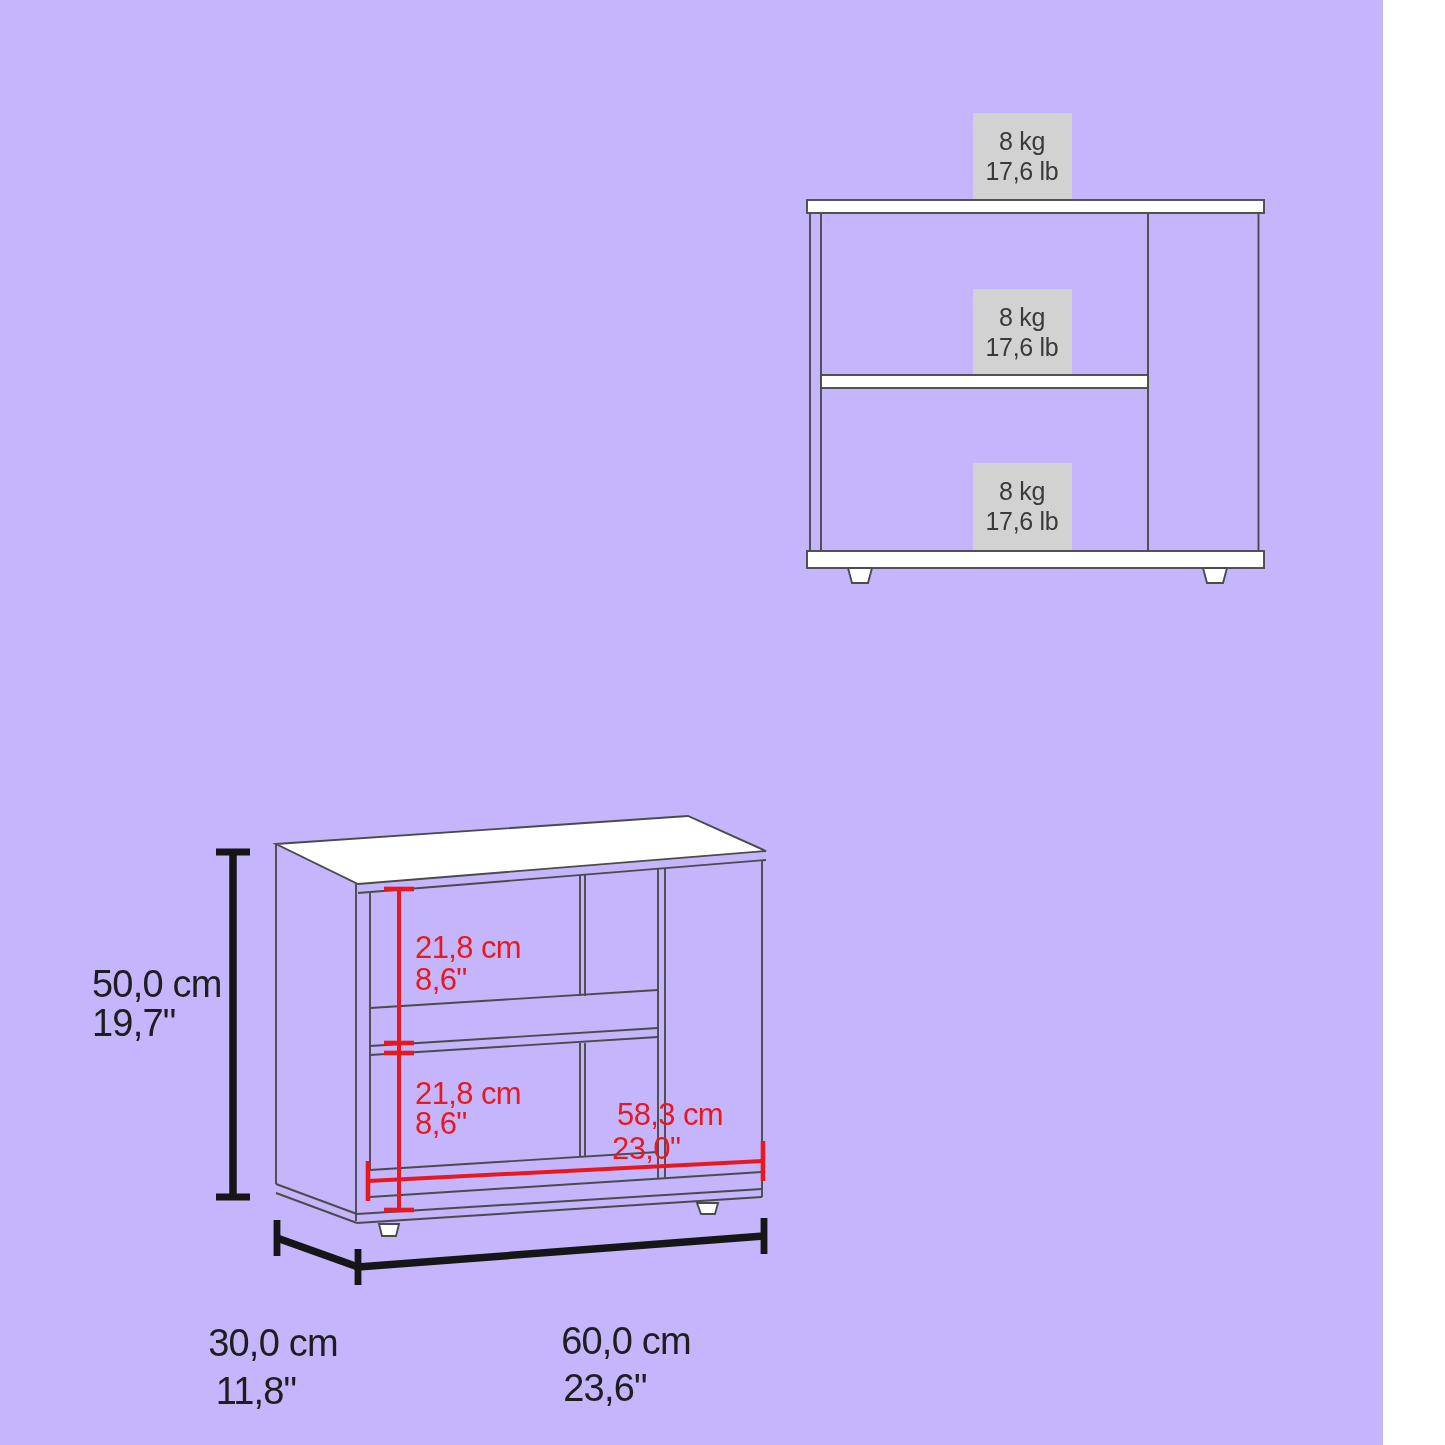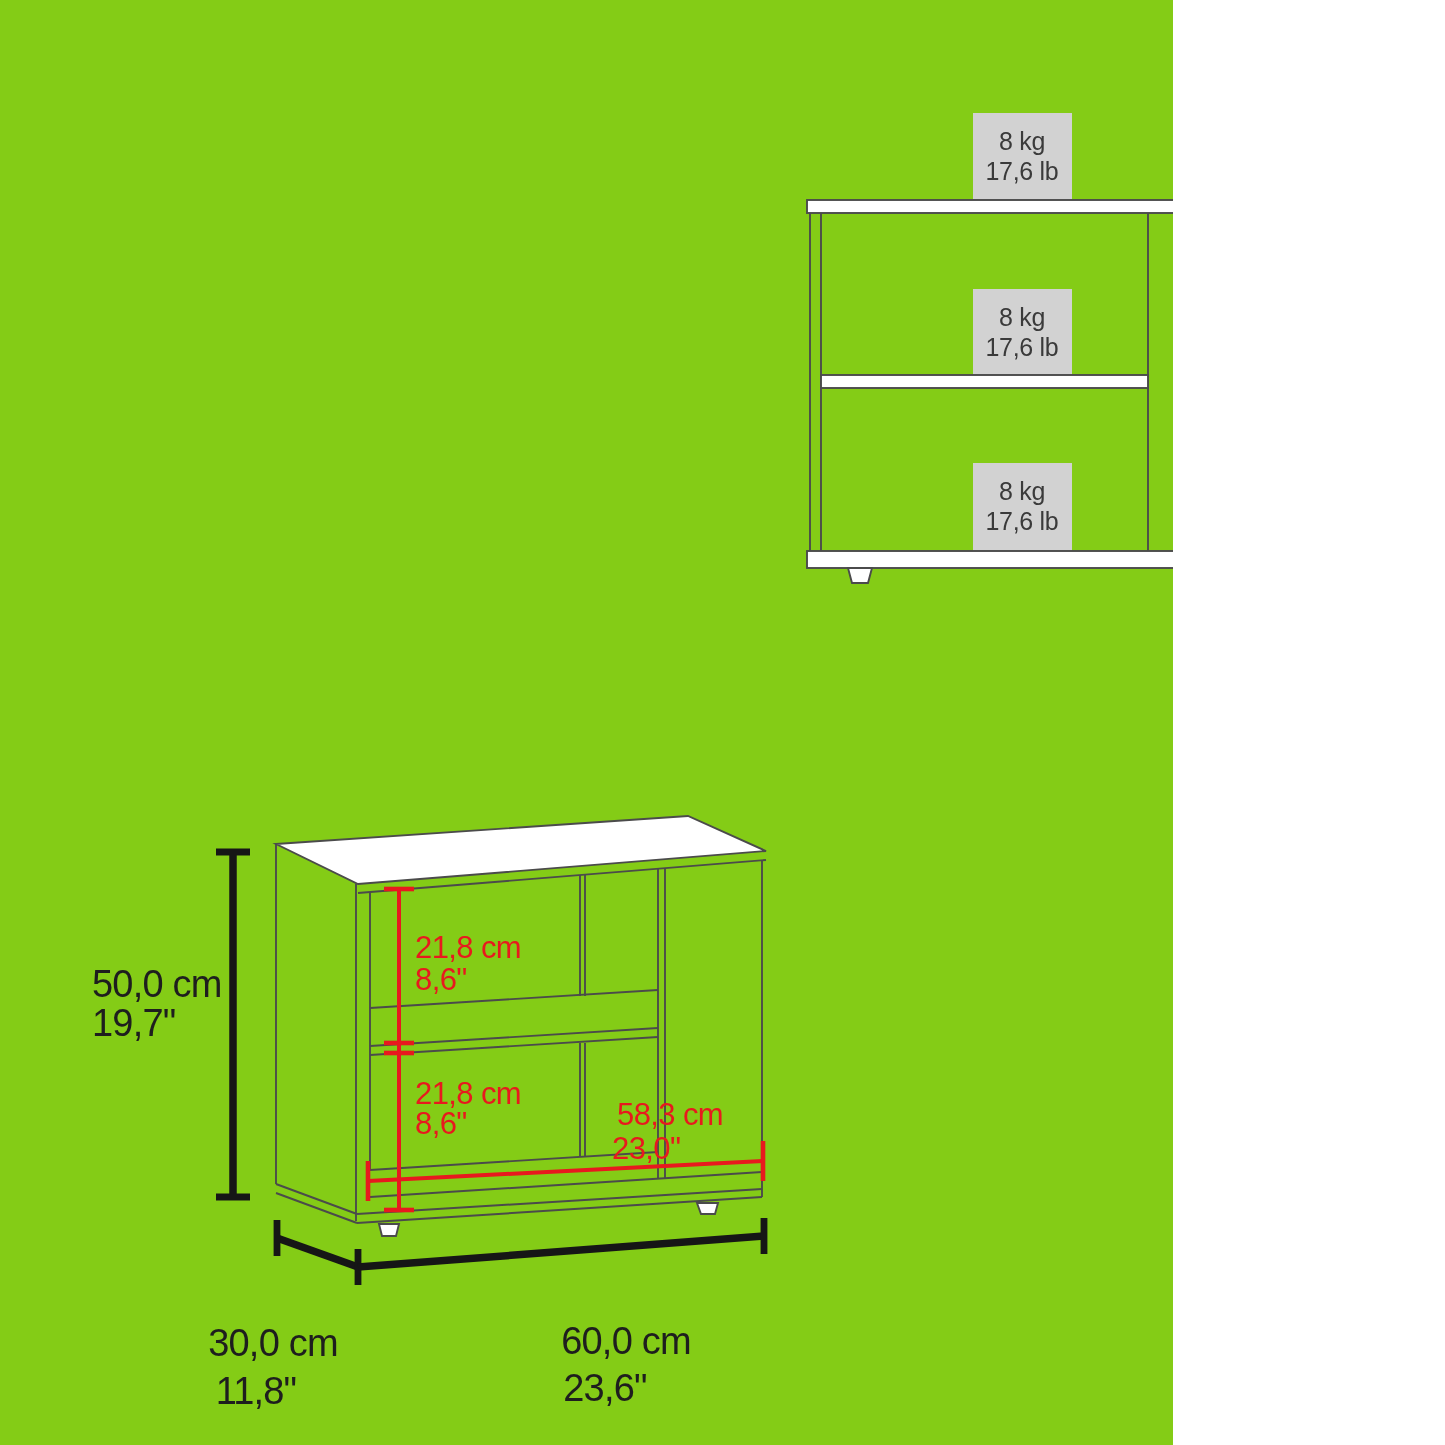--- a/index.html
+++ b/index.html
@@ -4,21 +4,21 @@
 <style>
   :root{
     --accent-red:#e8191e;
     --label-bg:#d2d2d2;
     --line:#4b4b4b;
     --dim-line:#161616;
     --text-dark:#1e1e1e;
     --weight-text:#3a3a3a;
   }
   html,body{margin:0;padding:0;background:#ffffff;}
-  .stage{width:1173px;height:1445px;position:relative;background:#84cc16;overflow:hidden;}
+  .stage{width:1383px;height:1445px;position:relative;background:#c4b5fd;overflow:hidden;}
   svg{display:block;}
   .ln{stroke:var(--line);stroke-width:1.9;fill:none;stroke-linecap:butt;}
   .board{fill:#ffffff;stroke:var(--line);stroke-width:1.9;}
   .face{fill:#ffffff;stroke:var(--line);stroke-width:1.9;stroke-linejoin:miter;}
   .foot{fill:#ffffff;stroke:var(--line);stroke-width:1.9;stroke-linejoin:miter;}
   .wbox{fill:var(--label-bg);stroke:none;}
   .red{stroke:var(--accent-red);stroke-width:4;fill:none;}
   .redtick{stroke:var(--accent-red);stroke-width:4.6;fill:none;}
   .dim{stroke:var(--dim-line);stroke-width:7.5;fill:none;}
   .dimcap{stroke:var(--dim-line);stroke-width:6.8;fill:none;}

